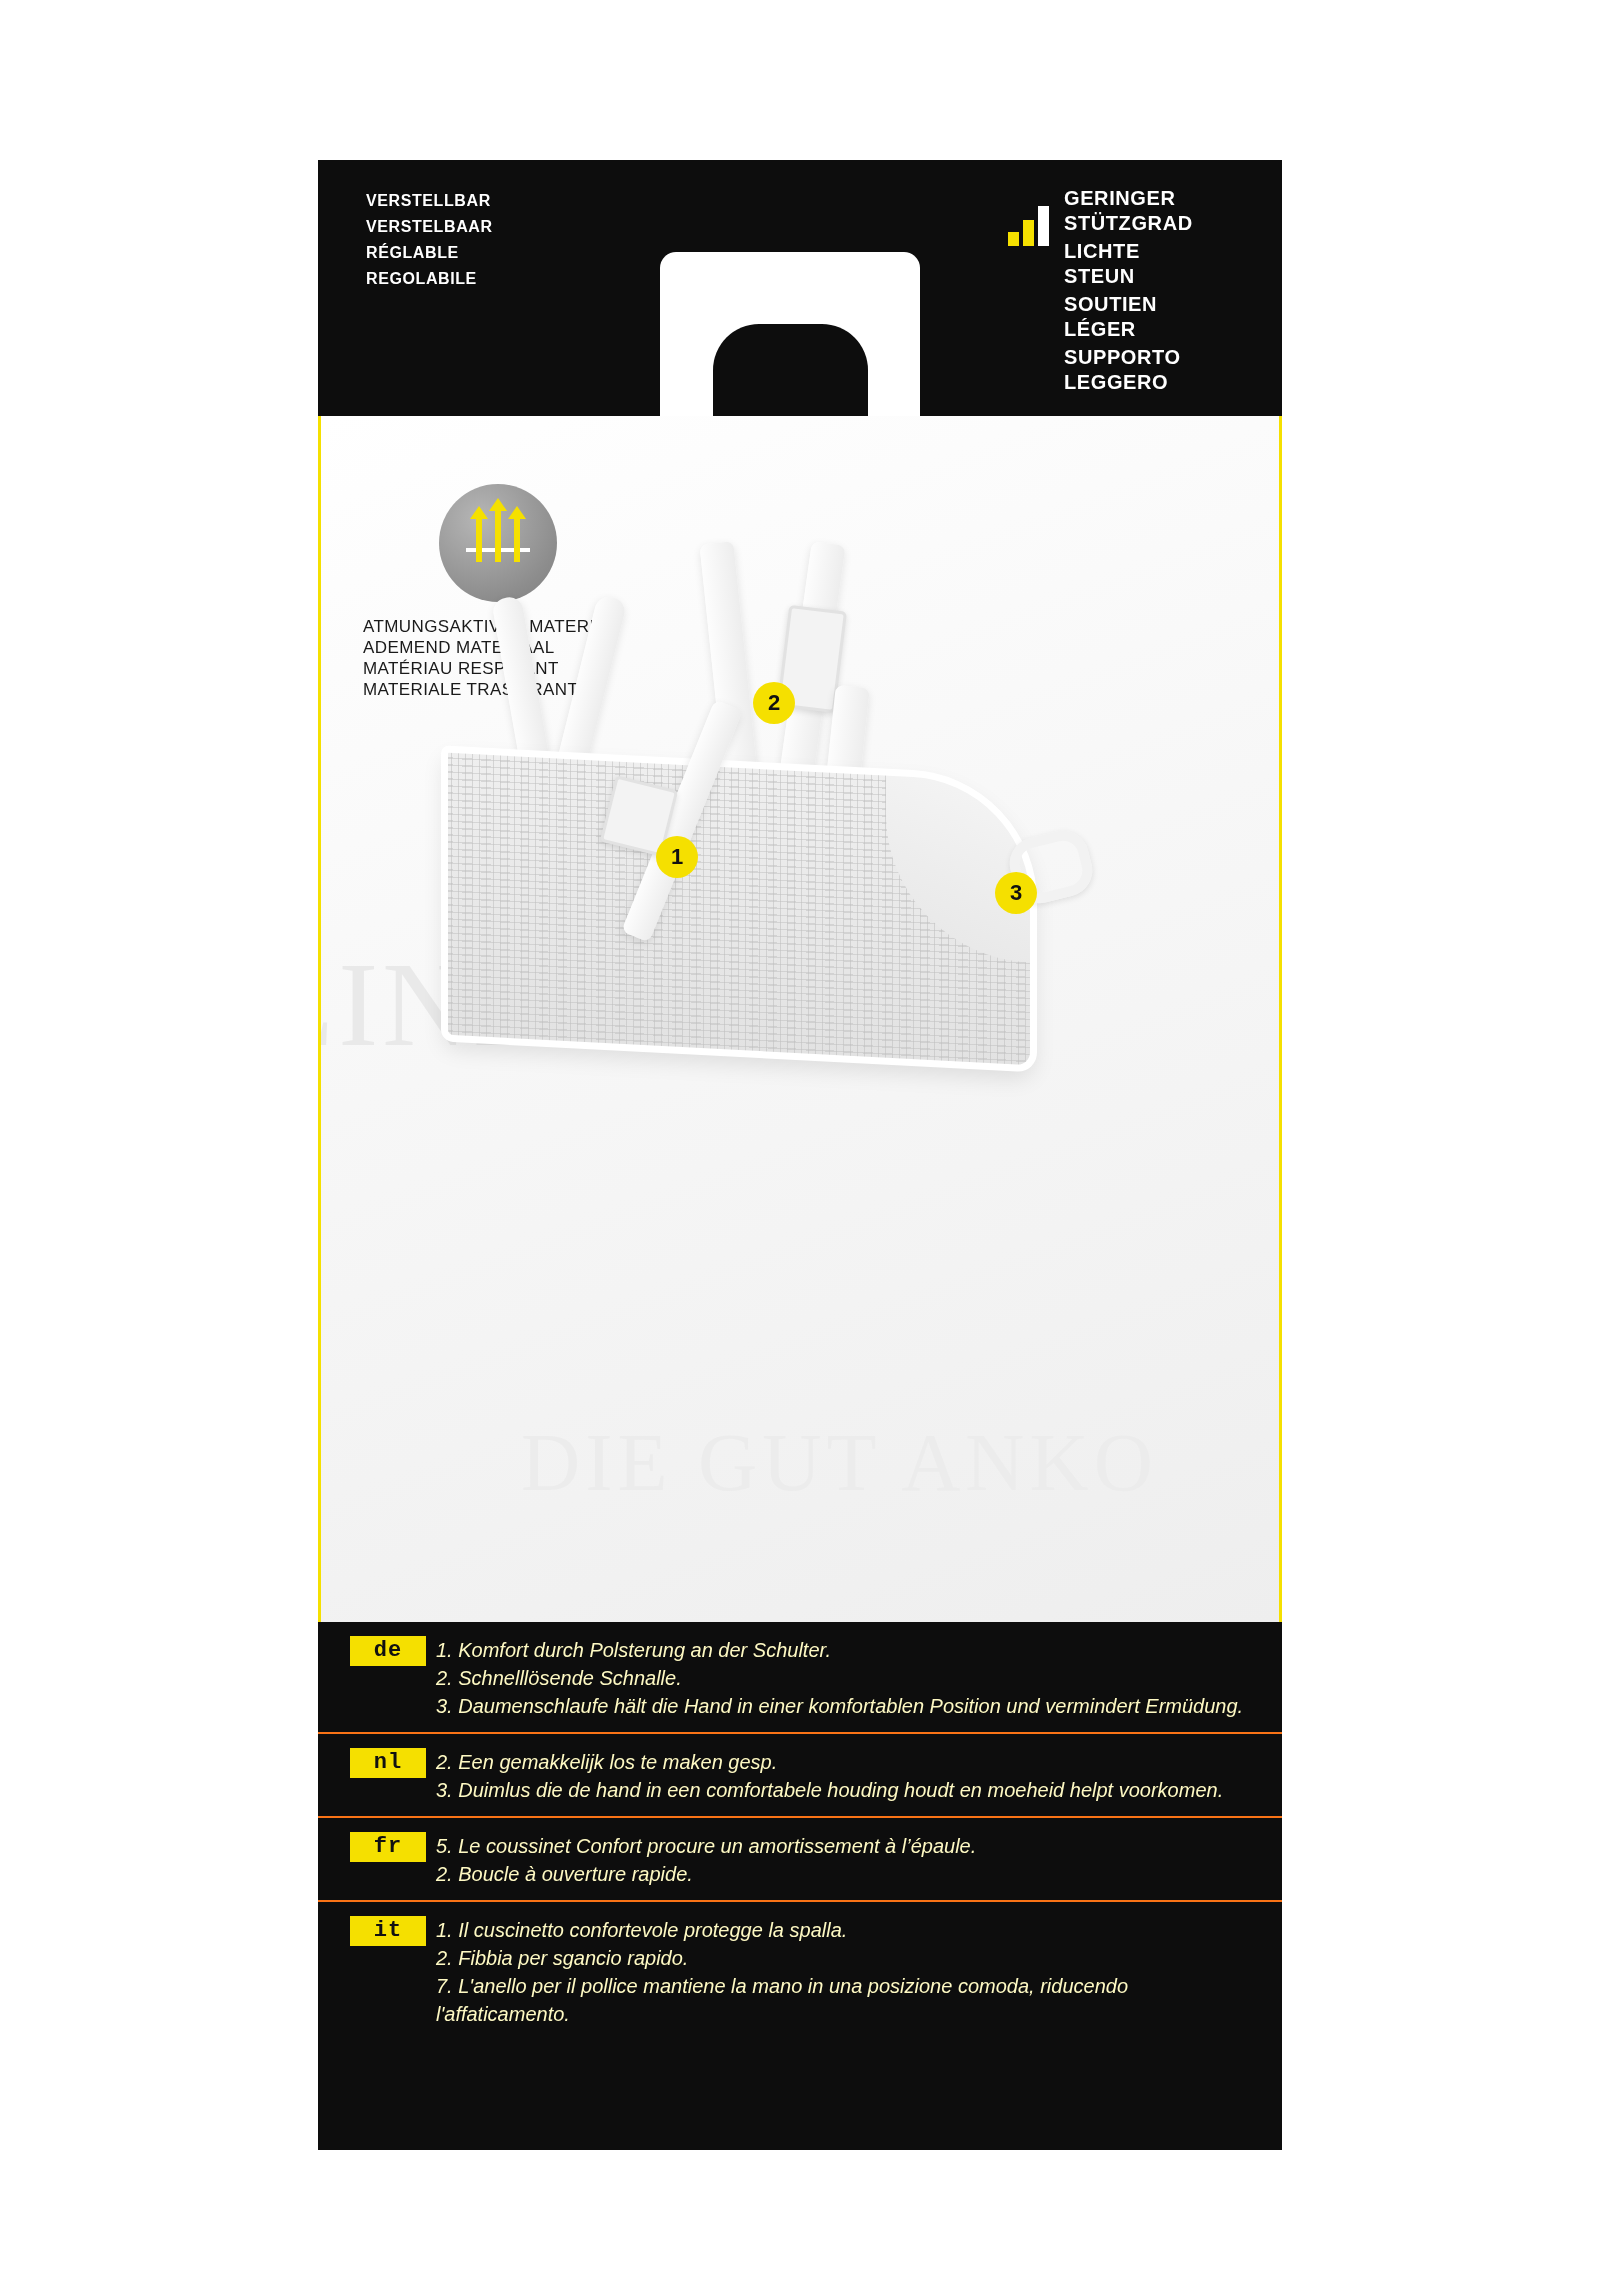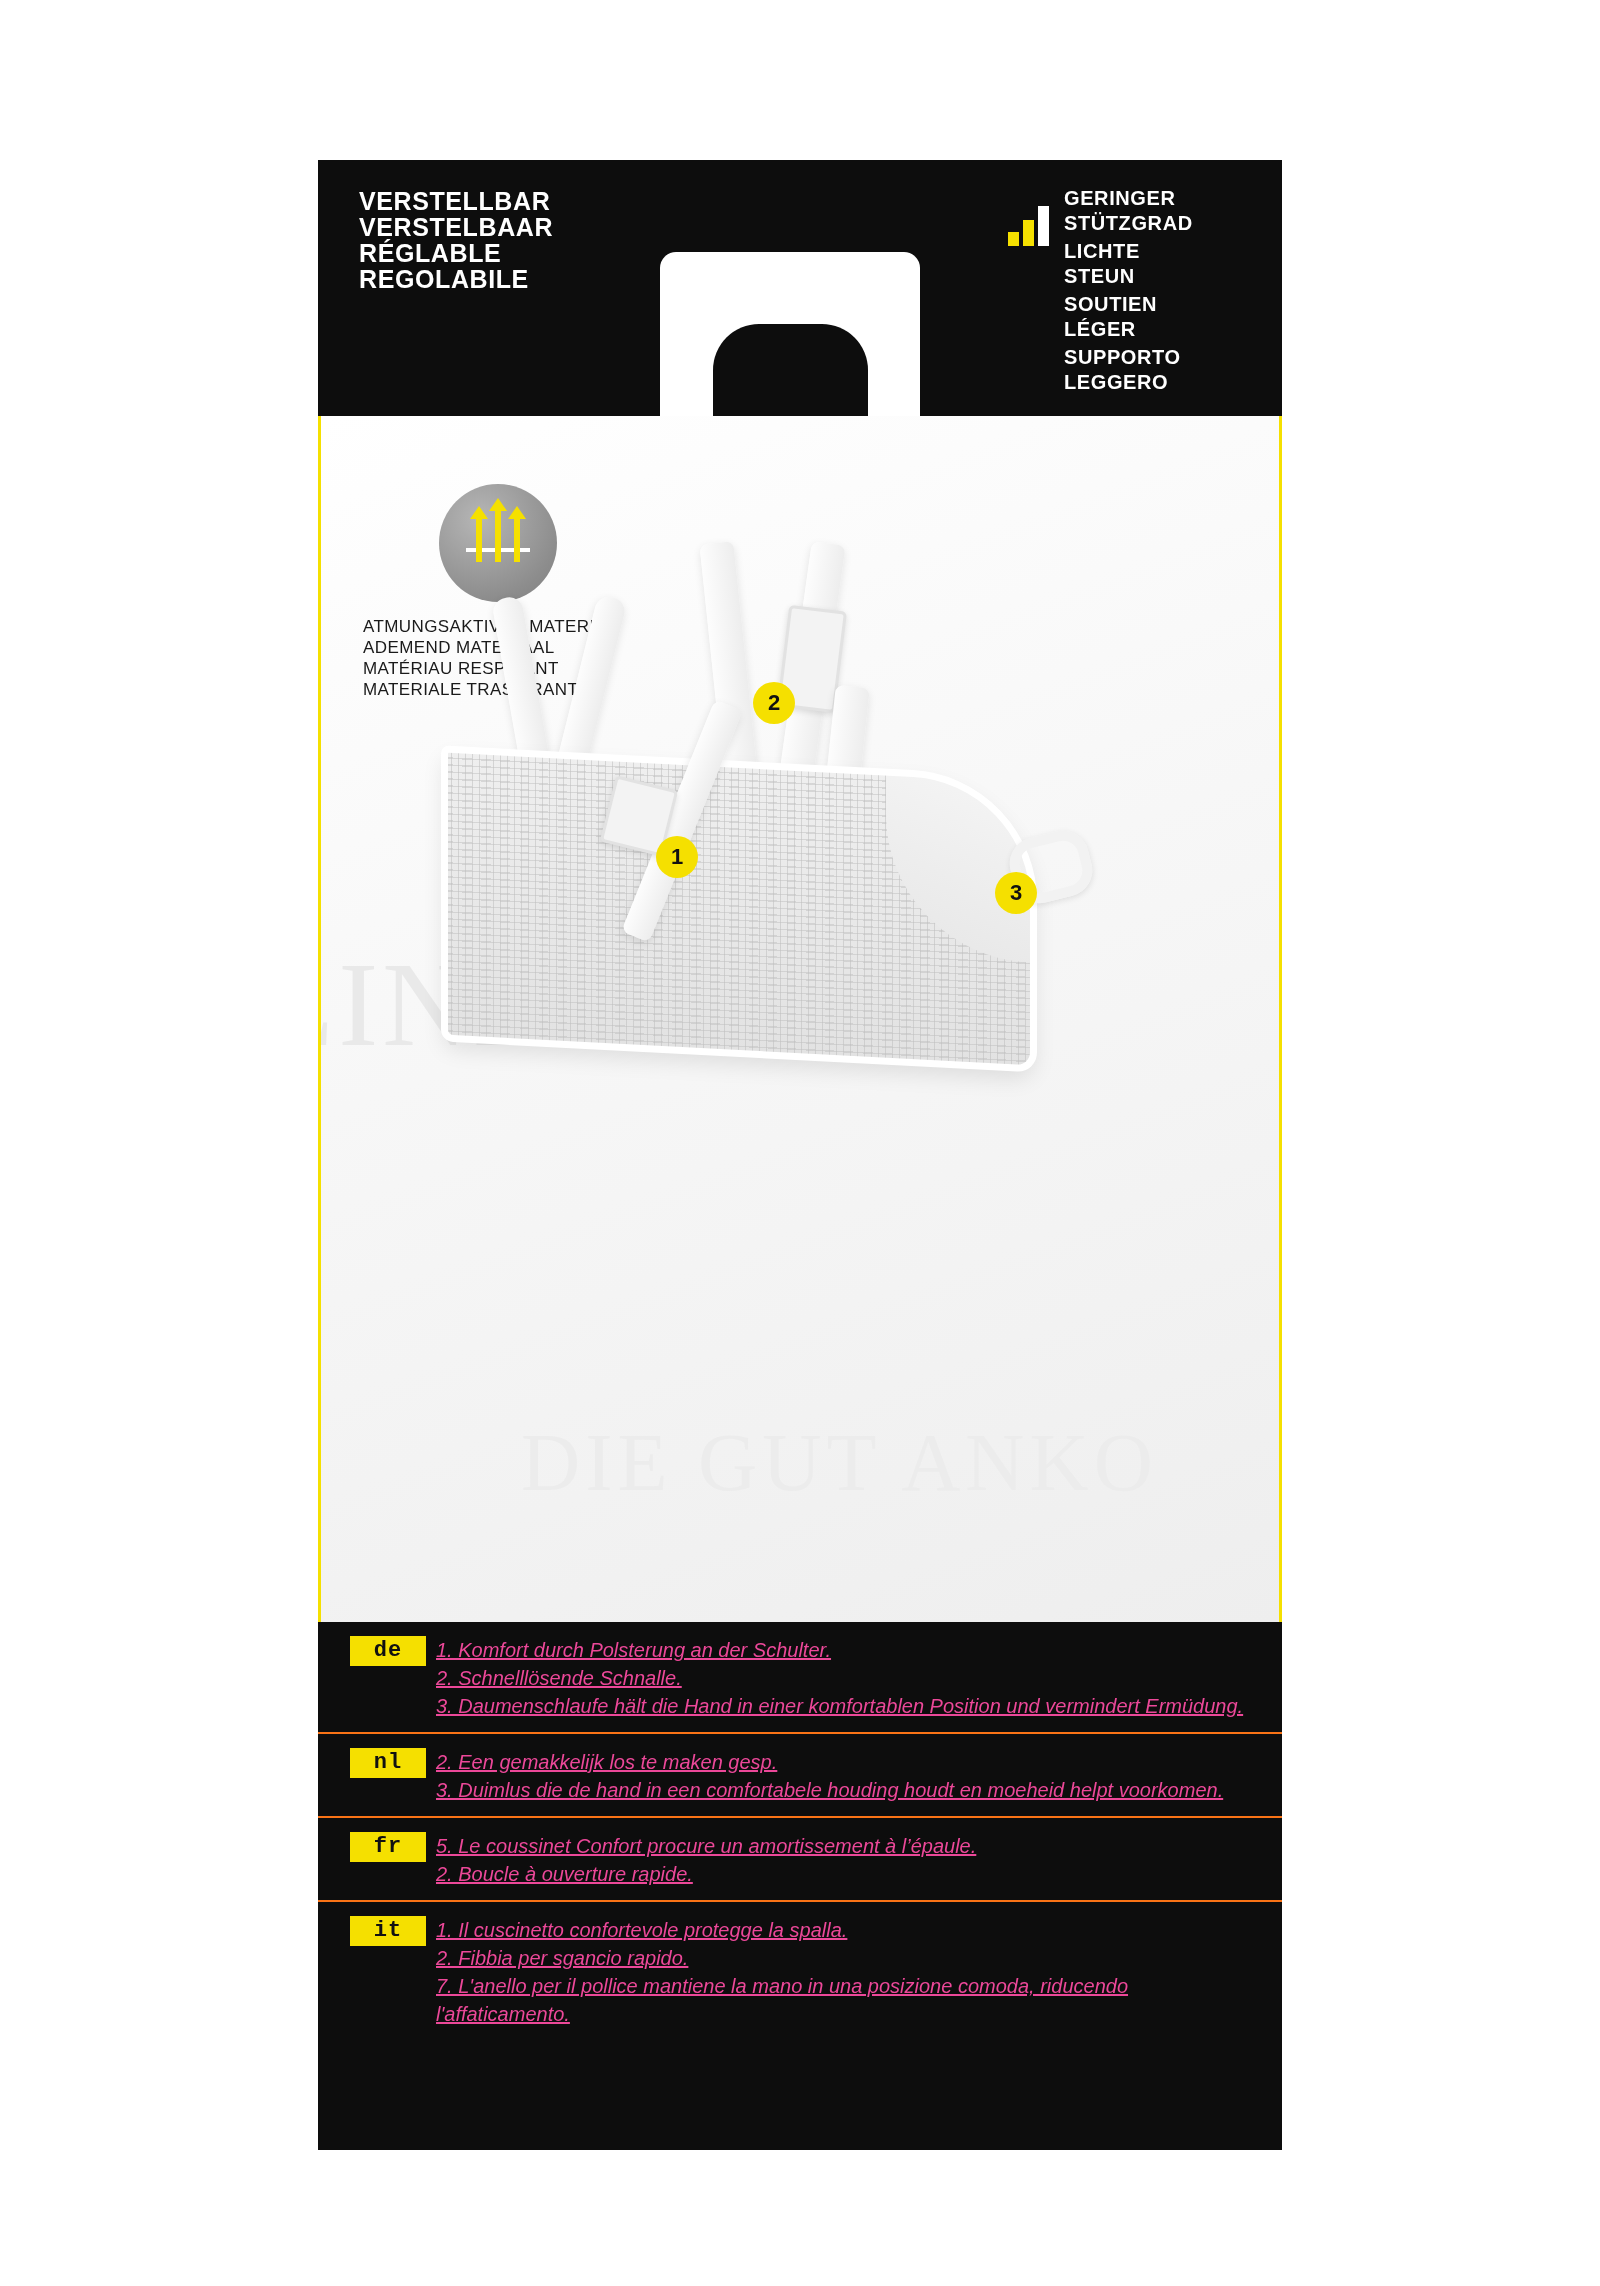--- a/index.html
+++ b/index.html
@@ -29,25 +29,25 @@
   .header-band {
     position: absolute;
     left: 0;
     top: 0;
     width: 964px;
     height: 256px;
     background: #0d0d0d;
   }
   .header-left {
     position: absolute;
-    left: 41px;
+    left: 48px;
     top: 28px;
     color: #ffffff;
     font-weight: bold;
-    font-size: 25px;
+    font-size: 16px;
     letter-spacing: 0.6px;
     line-height: 26px;
   }
   .header-left div { white-space: nowrap; }
 
   .hang-hole {
     position: absolute;
     left: 342px;
     top: 92px;
     width: 260px;
@@ -311,25 +311,24 @@
     font-weight: bold;
     font-size: 22px;
     text-align: center;
     line-height: 30px;
     letter-spacing: 1px;
     font-family: "Liberation Mono", monospace;
   }
   .lang-body {
     flex: 1 1 auto;
     padding-right: 26px;
-    color: #ec4899;
+    color: #fef9c3;
     font-size: 20px;
     line-height: 28px;
     font-style: italic;
-    text-decoration: underline;
   }
   .lang-body p { margin: 0; }
 </style>
 </head>
 <body>
 
 <div class="package">
 
   <div class="header-band">
 

